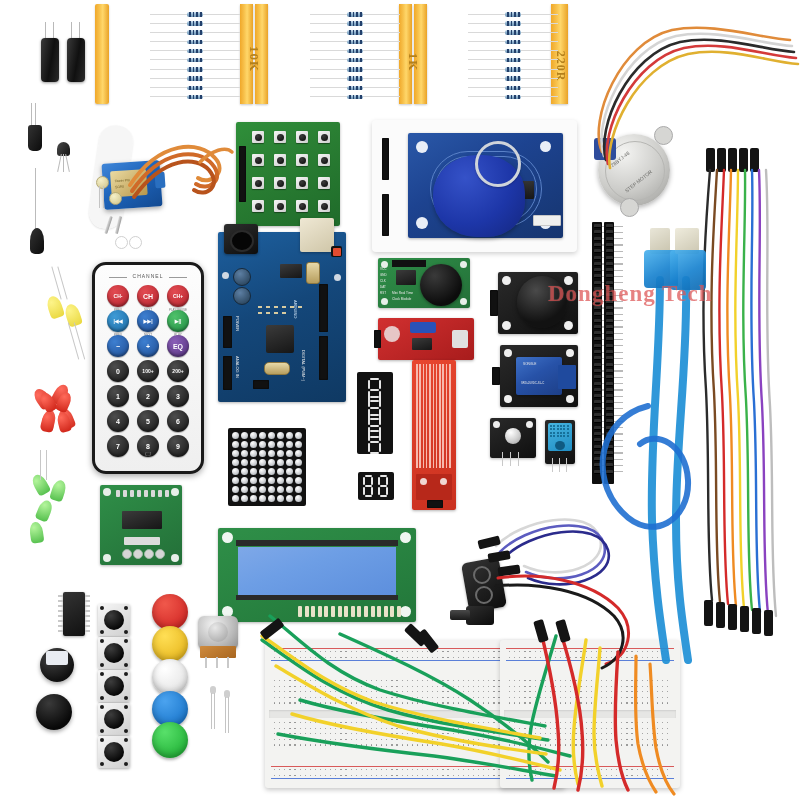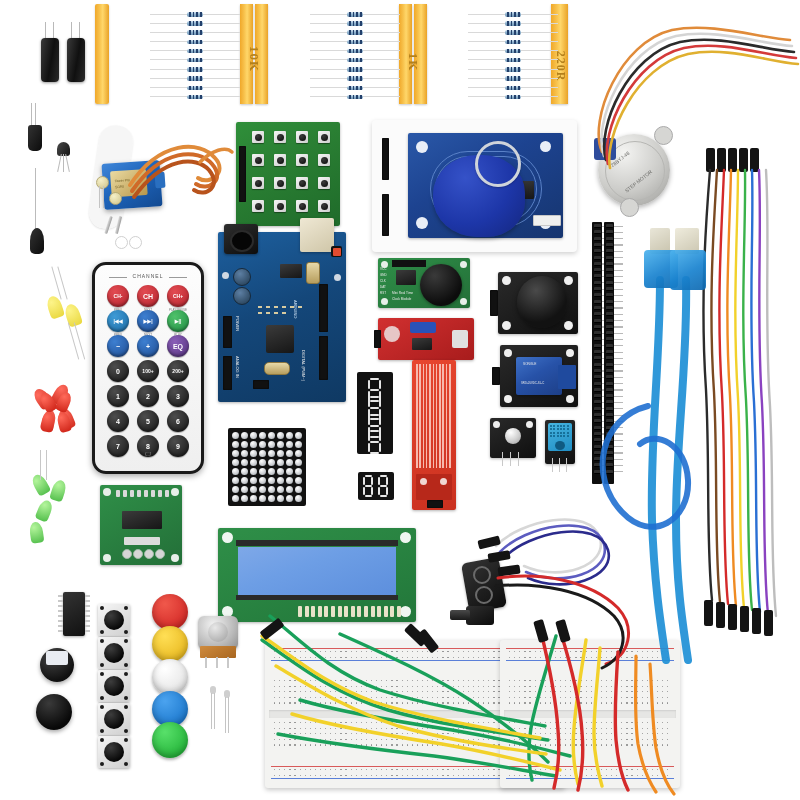--- a/index.html
+++ b/index.html
@@ -2535,14 +2535,15 @@
         <div class="rk dark" style="left: 72px; top: 145px; width: 22px; height: 22px; font-size: 7px;">6</div>
         <div class="rk dark" style="left: 12px; top: 170px; width: 22px; height: 22px; font-size: 7px;">7</div>
         <div class="rk dark" style="left: 42px; top: 170px; width: 22px; height: 22px; font-size: 7px;">8</div>
         <div class="rk dark" style="left: 72px; top: 170px; width: 22px; height: 22px; font-size: 7px;">9</div>
       </div>
     <div class="abs" style="left:50%;top:186px;transform:translateX(-50%);font-size:6px;color:#7a7a7a;font-family:'Liberation Serif',serif;">
       <span>CJ</span>
     </div>
   </div>
 
+  <div id="watermark" style="left:548px;top:281px;">Dongheng Tech</div>
 
 </div>
 
 </body></html>

